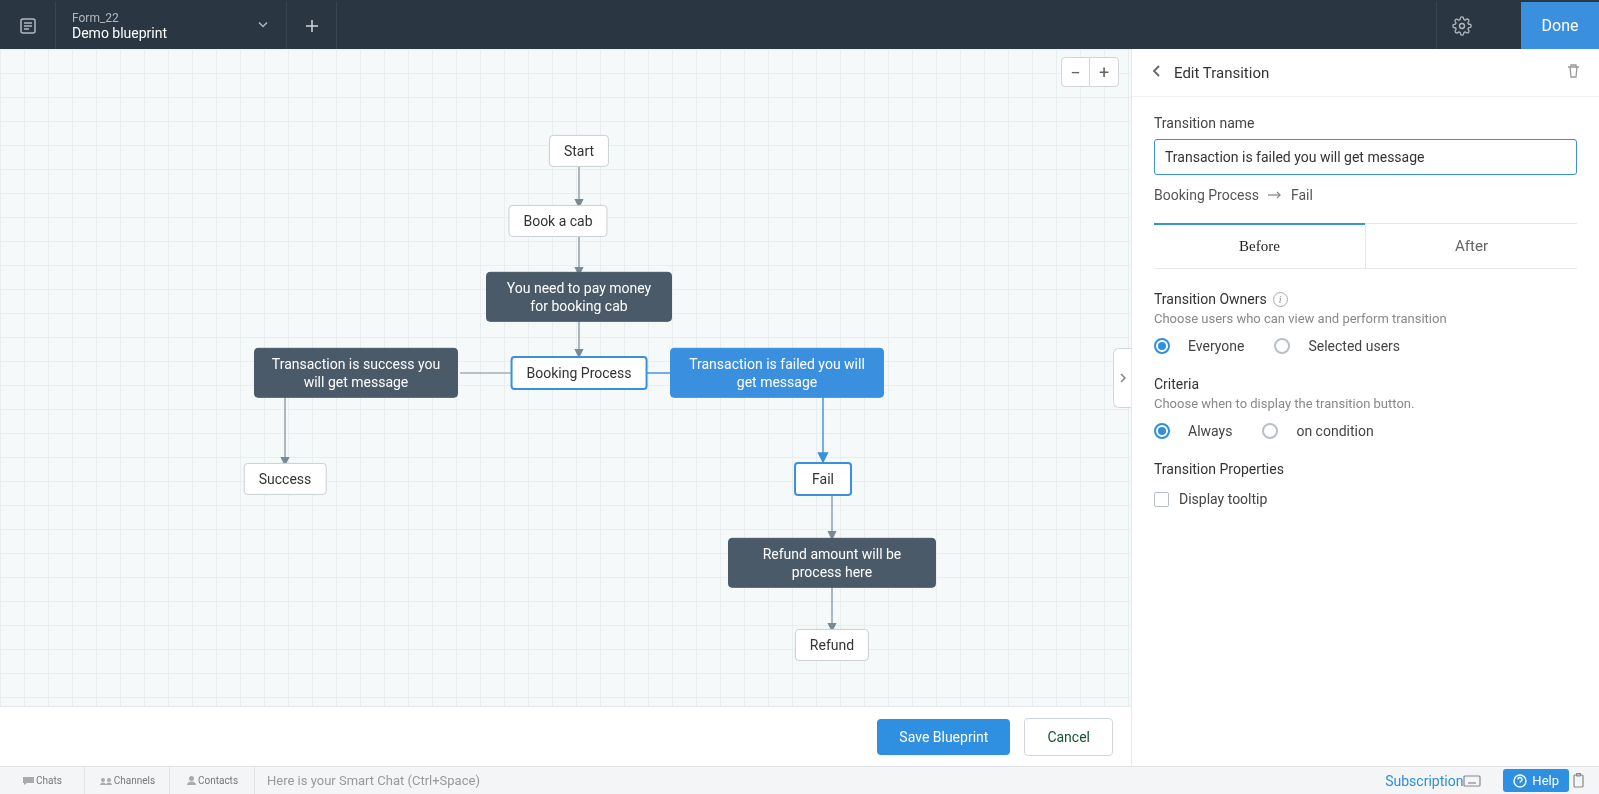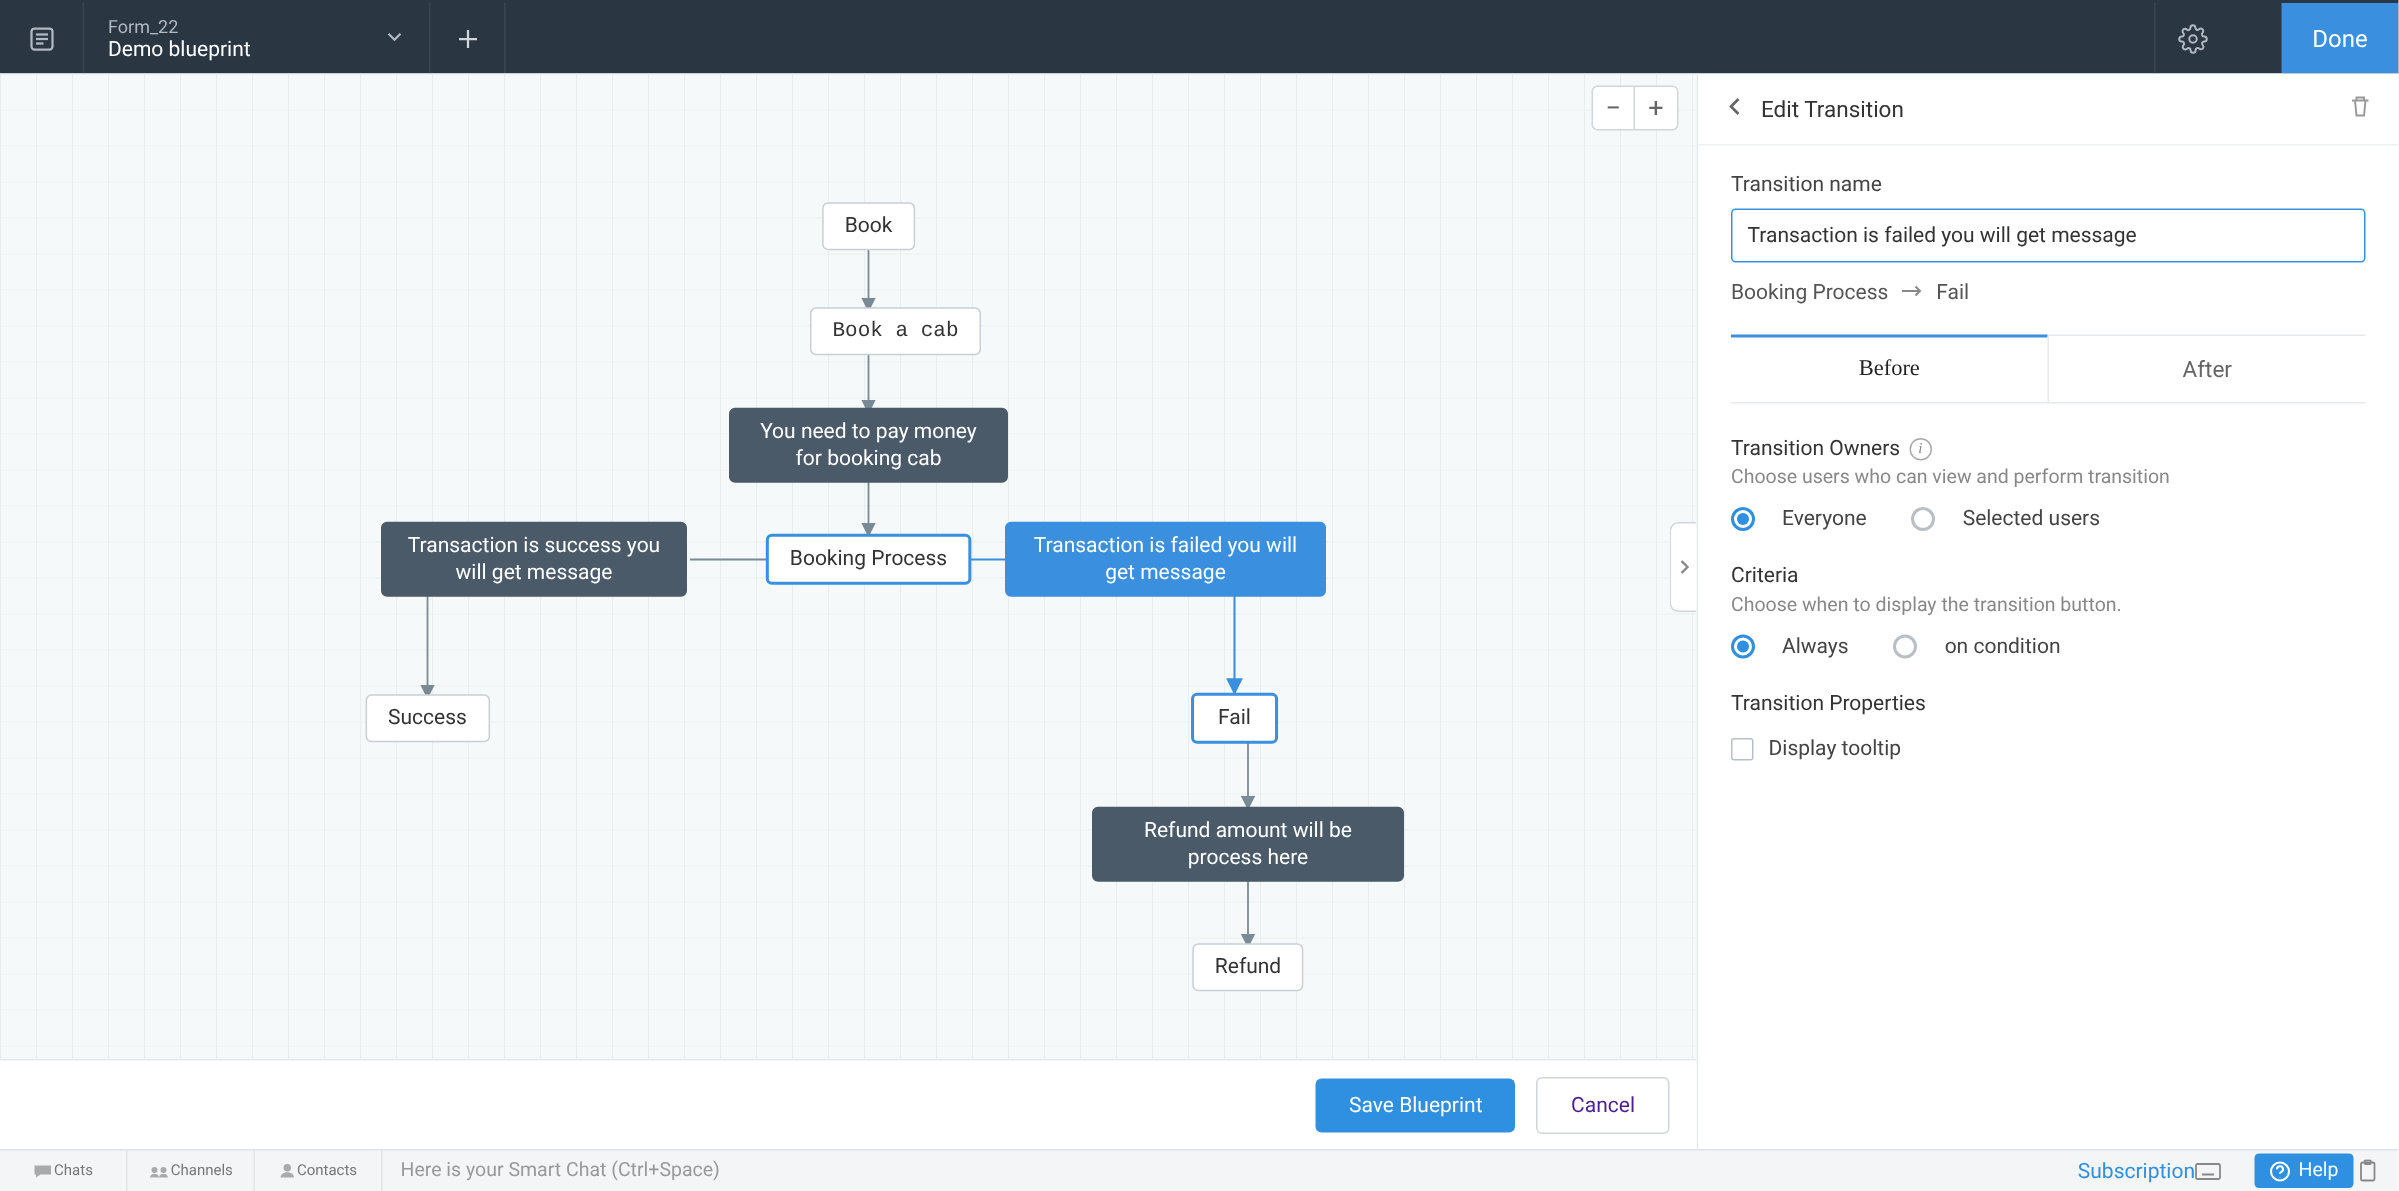--- a/index.html
+++ b/index.html
@@ -31,21 +31,21 @@
   .node { position:absolute; transform:translate(-50%,-50%); border-radius:4px; padding:6px 14px; font-size:14px; text-align:center; white-space:normal; line-height:1.3; }
   .node.white { background:#fff; border:1px solid #c8d0d4; color:#333; }
   .node.dark { background:#4a5a68; color:#fff; border:1px solid #4a5a68; }
   .node.selected-state { background:#fff; border:2px solid #3a8fde; color:#333; }
   .node.selected-trans { background:#3a8fde; color:#fff; border:1px solid #3a8fde; }
   
   svg.flow-lines { position:absolute; top:0; left:0; width:100%; height:100%; pointer-events:none; }
   
   .canvas-footer { height:60px; border-top:1px solid #e5e9ec; background:#fff; display:flex; align-items:center; justify-content:flex-end; padding:0 18px; gap:14px;}
   .btn-primary { background:#2f8fe0; color:#fff; border:none; border-radius:4px; padding:10px 22px; font-size:14px; cursor:pointer;}
-  .btn-secondary { background:#fff; color:#4c1d95; border:1px solid #d0d6d9; border-radius:4px; padding:10px 22px; font-size:14px; cursor:pointer;}
+  .btn-secondary { background:#fff; color:#14532d; border:1px solid #d0d6d9; border-radius:4px; padding:10px 22px; font-size:14px; cursor:pointer;}
   
   .side-panel { width:468px; background:#fff; border-left:1px solid #e5e9ec; display:flex; flex-direction:column; }
   .sp-header { height:48px; display:flex; align-items:center; padding:0 18px; border-bottom:1px solid #eef1f3; justify-content:space-between;}
   .sp-header-left { display:flex; align-items:center; gap:10px; }
   .sp-title { font-size:15px; color:#333; }
   .sp-body { padding:18px 22px 0 22px; flex:1; overflow:auto; }
   .sp-label { font-size:14px; color:#444; margin-bottom:8px; display:block;}
   .sp-input { width:100%; padding:9px 10px; border:1px solid #3a8fde; border-radius:3px; font-size:14px; color:#333; outline:none; }
   .sp-path { margin-top:12px; font-size:14px; color:#555; display:flex; align-items:center; gap:8px;}
   
@@ -145,22 +145,22 @@
 
         <line x1="641" y1="324" x2="670" y2="324" stroke="#3a8fde" stroke-width="1.4"></line>
 
         <polyline points="823,346 823,413" fill="none" stroke="#3a8fde" stroke-width="1.4" marker-end="url(#arrB)"></polyline>
 
         <line x1="832" y1="444" x2="832" y2="490" stroke="#7a8a95" stroke-width="1.2" marker-end="url(#arr)"></line>
 
         <line x1="832" y1="536" x2="832" y2="582" stroke="#7a8a95" stroke-width="1.2" marker-end="url(#arr)"></line>
       </svg>
 
-      <div class="node white" style="left:579px; top:102px;">Book</div>
-      <div class="node white" style="left:597px; top:172px;font-family:Liberation Mono, monospace;">Book a cab</div>
+      <div class="node white" style="left:579px; top:102px;">Start</div>
+      <div class="node white" style="left:558px; top:172px;">Book a cab</div>
       <div class="node dark" style="left:579px; top:248px; width:186px;">You need to pay money for booking cab</div>
       <div class="node dark" style="left:356px; top:324px; width:204px;">Transaction is success you will get message</div>
       <div class="node selected-state" style="left:579px; top:324px;">Booking Process</div>
       <div class="node selected-trans" style="left:777px; top:324px; width:214px;">Transaction is failed you will get message</div>
       <div class="node white" style="left:285px; top:430px;">Success</div>
       <div class="node selected-state" style="left:823px; top:430px; padding:6px 16px;">Fail</div>
       <div class="node dark" style="left:832px; top:514px; width:208px;">Refund amount will be process here</div>
       <div class="node white" style="left:832px; top:596px;">Refund</div>
 
       <div class="panel-toggle">

